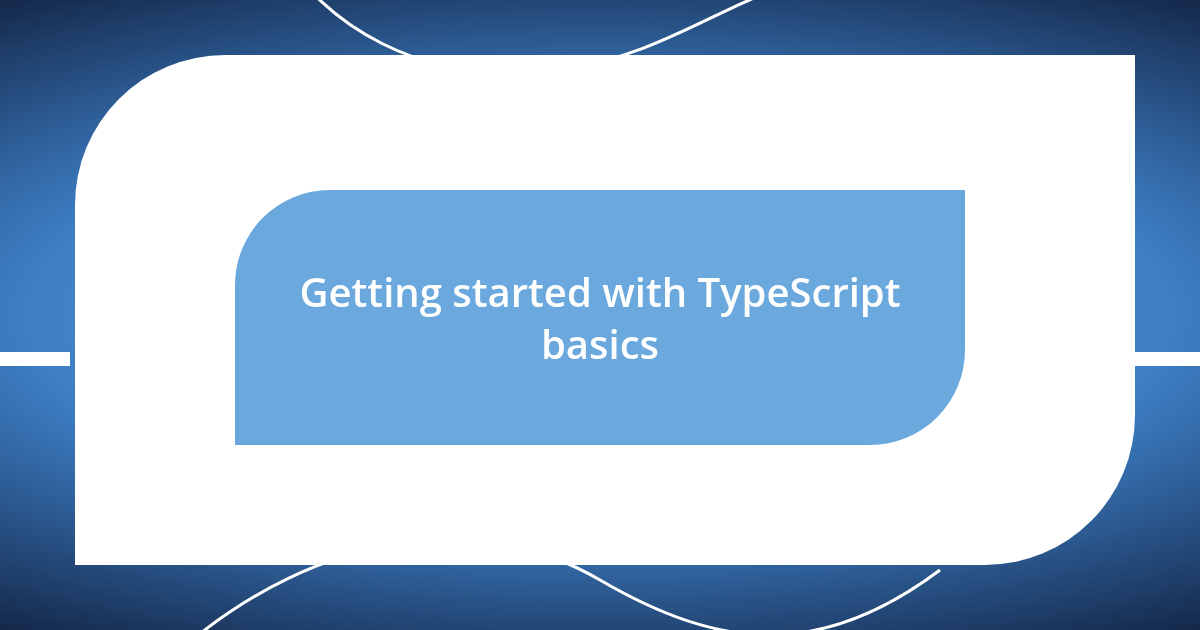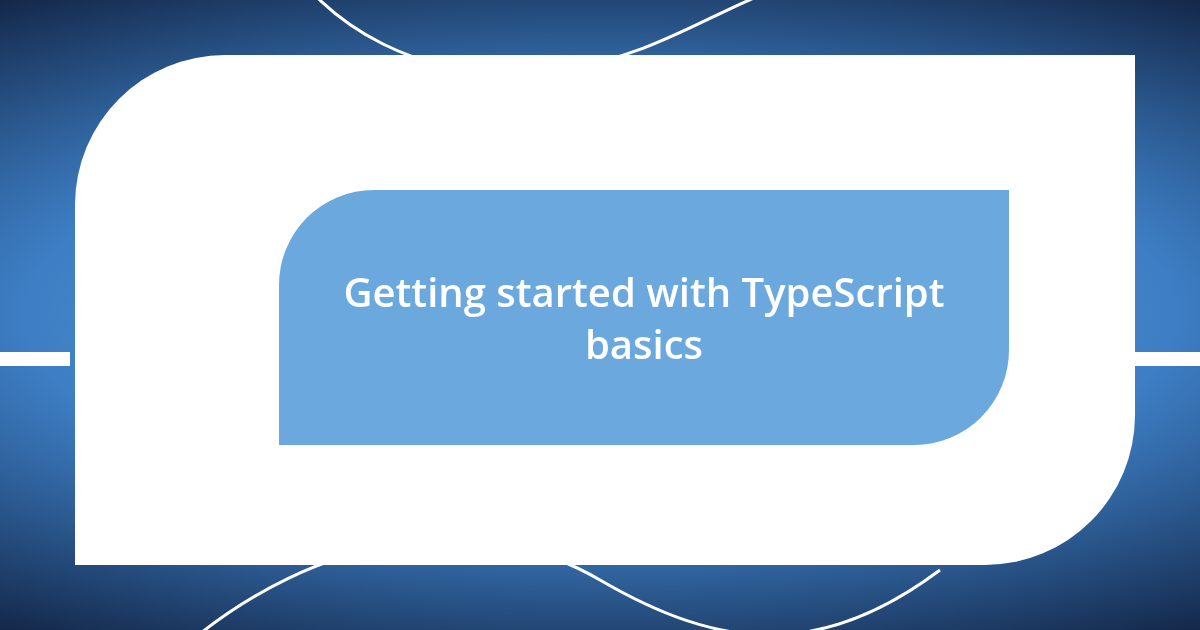--- a/index.html
+++ b/index.html
@@ -51,21 +51,20 @@
       top: 190px;
       width: 730px;
       height: 255px;
       background: #6aa8de;
       border-top-left-radius: 95px;
       border-bottom-right-radius: 95px;
       display: flex;
       align-items: center;
       justify-content: center;
       padding: 40px 40px;
-      margin-left: 44px;
     }
     .title {
       color: #ffffff;
       font-size: 40px;
       font-weight: 600;
       text-align: center;
       line-height: 1.3;
     }
   </style>
 </head>

